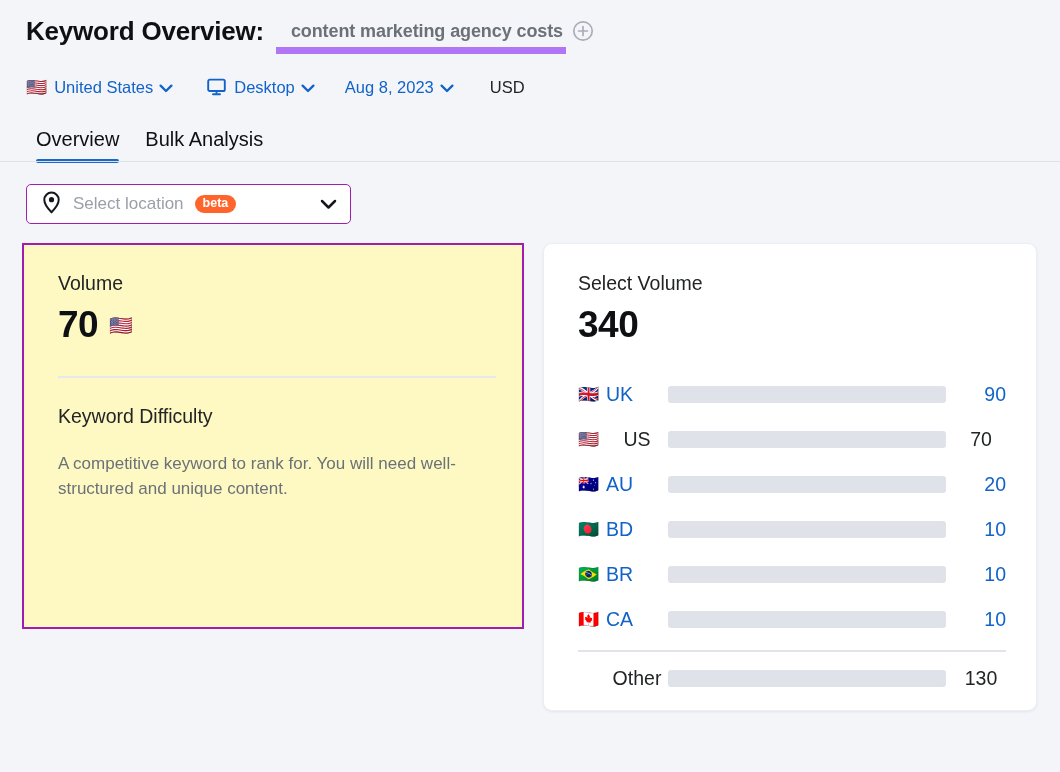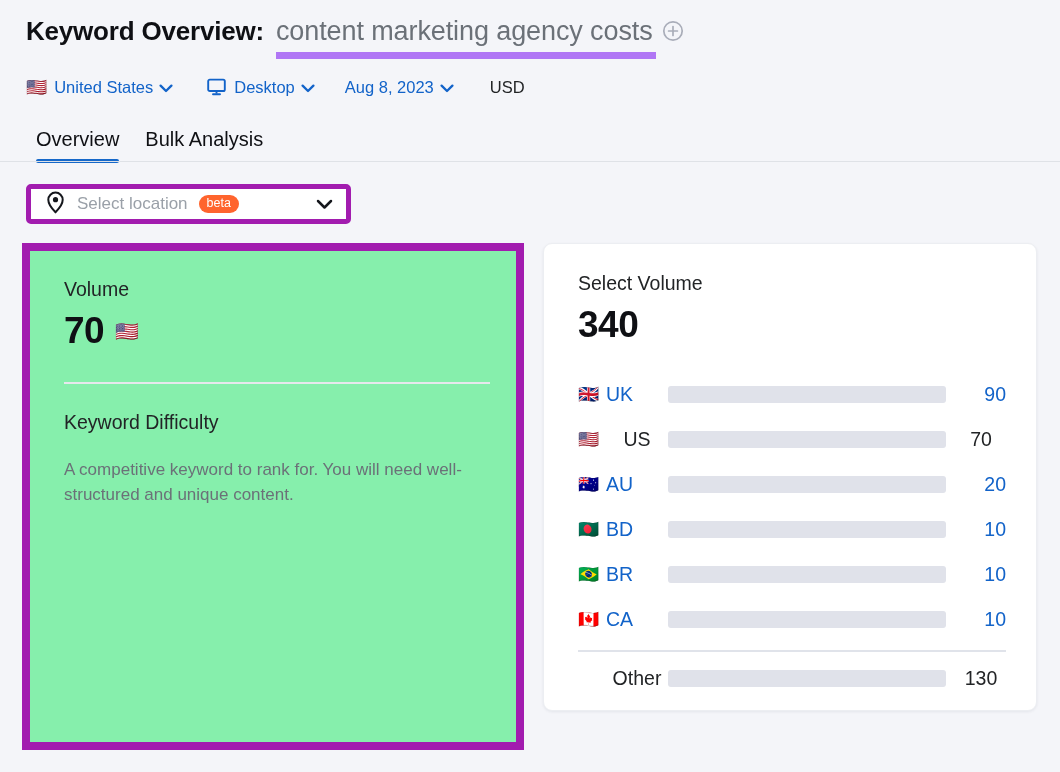--- a/index.html
+++ b/index.html
@@ -14,22 +14,22 @@
 
   
   .header { position: relative; padding: 0 0 0 26px; }
   .title-row { display: flex; align-items: center; height: 56px; padding-top: 6px; }
   .title-main {
     font-size: 26px; font-weight: bold; color: #0f1014;
     letter-spacing: -0.2px; white-space: nowrap;
   }
   .keyword-wrap { position: relative; margin-left: 12px; display: flex; align-items: center; }
   .keyword {
-    font-size: 27px; color: #6b7178; font-weight: normal;
-    white-space: nowrap; letter-spacing: -0.1px;
+    font-size: 18px; color: #6b7178; font-weight: bold;
+    white-space: nowrap; letter-spacing: -0.1px; margin-left: 15px;
   }
   .keyword-underline {
     position: absolute; left: 0; right: 28px; bottom: -12px;
     height: 7px; background: #b076f5;
   }
   .plus-icon { margin-left: 9px; display: flex; align-items: center; }
 
   .meta-row {
     display: flex; align-items: center; height: 34px;
     margin-top: 14px; font-size: 16.5px;
@@ -58,37 +58,37 @@
   .tabs-rule {
     position: absolute; left: 0; right: 0; bottom: 0;
     height: 1px; background: #dfe2e7;
   }
 
   
   .loc-row { padding: 22px 0 0 26px; }
   .loc-select {
     display: inline-flex; align-items: center;
     height: 40px; padding: 0 13px 0 14px;
-    background: #fff; border: 5px solid #a21caf; border-radius: 5px;
+    background: #fff; border: 1px solid #a21caf; border-radius: 5px;
     cursor: pointer; min-width: 325px;
   }
   .loc-placeholder { color: #9aa0a8; font-size: 17px; margin-left: 11px; }
   .beta-badge {
-    background: #ff642d; color: #fff; font-size: 12.5px; font-weight: normal;
+    background: #ff642d; color: #fff; font-size: 12.5px; font-weight: bold;
     border-radius: 9px; padding: 2px 8px 3px; margin-left: 11px; line-height: 1.1;
   }
   .loc-chev { margin-left: auto; padding-left: 18px; display: flex; }
 
   
   .cards { display: flex; padding: 19px 0 0 22px; gap: 19px; align-items: flex-start; }
 
   .card-left-outline {
-    width: 502px; height: 507px;
-    border: 8px solid #a21caf;
-    background: #86efac;
+    width: 502px; height: 386px;
+    border: 2px solid #a21caf;
+    background: #fef9c3;
     flex: none;
   }
   .card-left { height: 100%; padding: 27px 26px 0 34px; }
 
   .card-right {
     width: 494px; height: 468px;
     background: #fff; border-radius: 9px;
     border: 1px solid #eceef2;
     box-shadow: 0 1px 3px rgba(20,30,60,.07);
     padding: 28px 30px 0 34px; flex: none;

